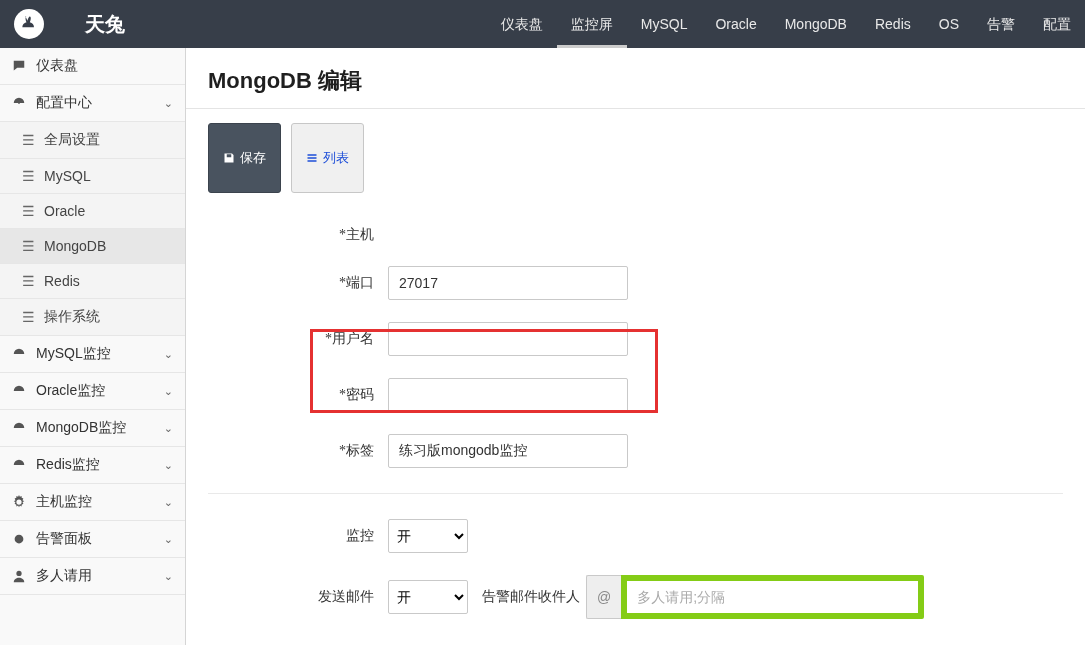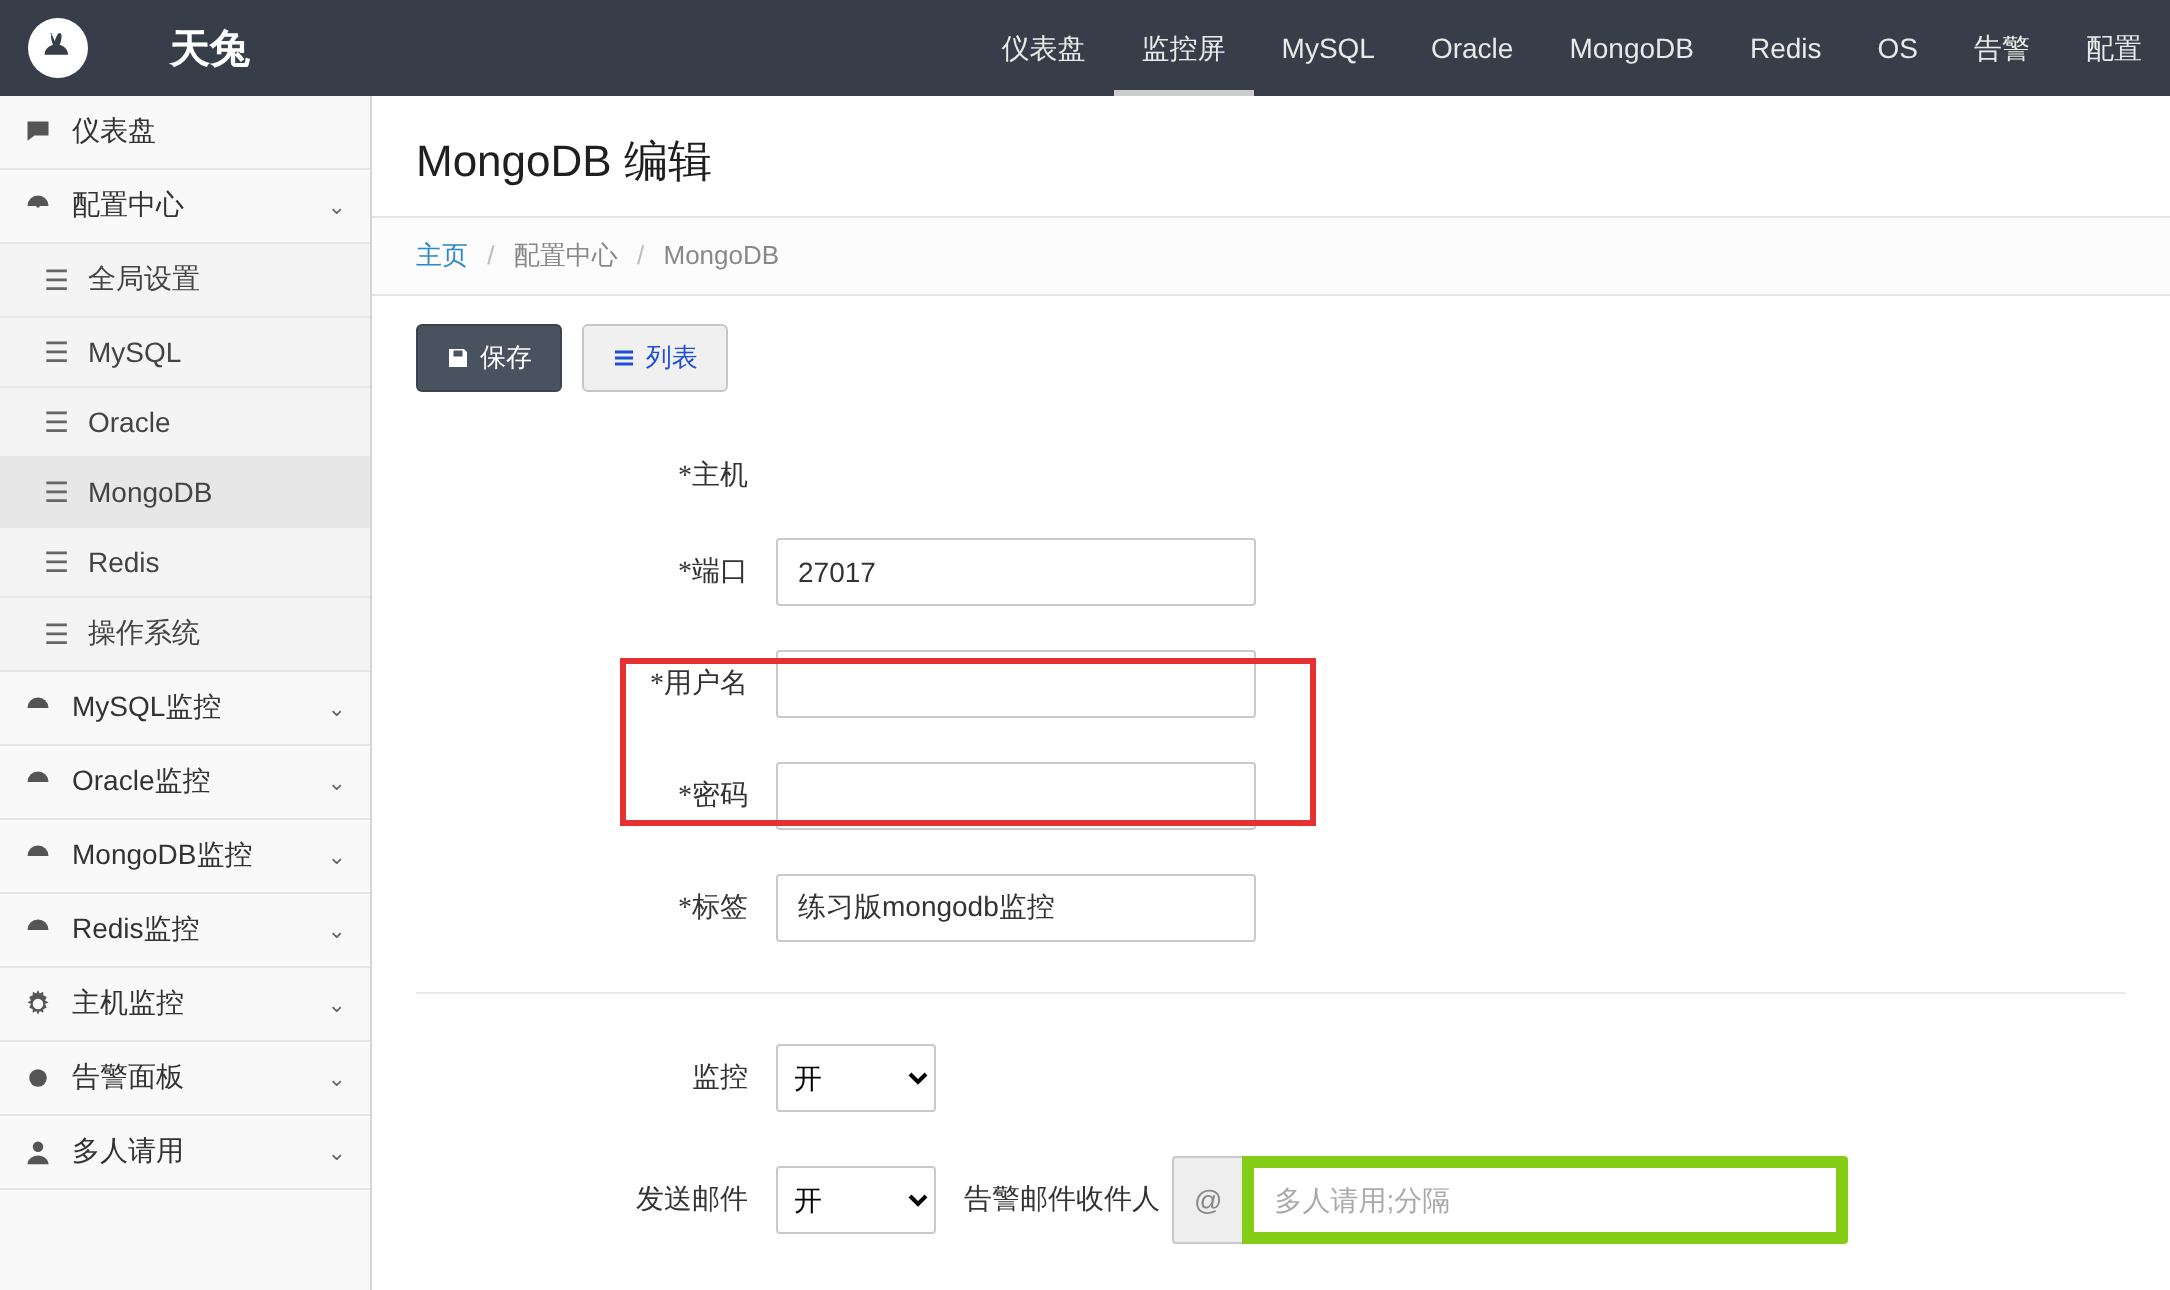--- a/index.html
+++ b/index.html
@@ -26,27 +26,27 @@
 .side-item .s-icon { width: 16px; margin-right: 8px; color: #555; fill: #555; display: inline-flex; }
 .side-item .s-icon svg { width: 14px; height: 14px; }
 .side-item .caret { margin-left: auto; font-size: 11px; color: #666; }
 .side-sub { background: #f4f4f4; }
 .side-sub .sub-item { display: flex; align-items: center; padding: 9px 12px 9px 22px; border-bottom: 1px solid #e6e6e6; cursor: pointer; color: #444; }
 .side-sub .sub-item.active { background: #e7e7e7; }
 .side-sub .sub-item .list-icon { width: 14px; margin-right: 8px; color: #666; }
 
 
 .main { flex: 1; background: #fff; overflow: auto; }
-.page-title { padding: 18px 22px 12px; font-size: 22px; font-weight: normal; color: #1f1f1f; border-bottom: 1px solid #e4e4e4; }
+.page-title { padding: 18px 22px 12px; font-size: 22px; font-weight: bold; color: #1f1f1f; border-bottom: 1px solid #e4e4e4; }
 .breadcrumb { padding: 10px 22px; font-size: 13px; color: #888; border-bottom: 1px solid #e4e4e4; background: #fcfcfc; }
 .breadcrumb a { color: #2f88c7; text-decoration: none; }
 .breadcrumb .sep { color: #bbb; margin: 0 6px; }
 
 .toolbar { padding: 14px 22px 10px; }
-.btn { display: inline-flex; align-items: center; padding: 7px 14px; border-radius: 3px; font-size: 13px; cursor: pointer; border: 1px solid transparent; margin-right: 6px; }
+.btn { display: inline-flex; align-items: center; padding: 25px 14px; border-radius: 3px; font-size: 13px; cursor: pointer; border: 1px solid transparent; margin-right: 6px; }
 .btn-primary { background: #49535f; color: #fff; border-color: #3b434d; }
 .btn-default { background: #f0f0f0; color: #1d4ed8; border-color: #c7c7c7; font-family: Liberation Serif, serif; }
 .btn .b-icon { margin-right: 5px; display: inline-flex; }
 .btn .b-icon svg { width: 12px; height: 12px; fill: currentColor; }
 
 
 .form { padding: 12px 22px 30px; }
 .form-row { display: flex; align-items: center; padding: 11px 0; }
 .form-label { width: 180px; text-align: right; padding-right: 14px; color: #333; font-size: 14px; font-family: Liberation Serif, serif; }
 .form-ctrl { }
@@ -198,27 +198,20 @@
             <path d="M2 15c0-3 3-5 6-5s6 2 6 5"></path>
           </svg>
         </span>
         <span>多人请用</span>
         <span class="caret">⌄</span>
       </div>
   </div>
 
   <div class="main main-wrap">
     <div class="page-title">MongoDB 编辑</div>
-    <div class="breadcrumb">
-      <a>主页</a>
-      <span class="sep">/</span>
-      <span>配置中心</span>
-      <span class="sep">/</span>
-      <span>MongoDB</span>
-    </div>
 
     <div class="toolbar">
       <button class="btn btn-primary">
         <span class="b-icon">
             <svg viewBox="0 0 16 16">
               <path d="M2 2h10l2 2v10H2V2zm3 1v4h6V3H5zm1 7h4v3H6v-3z"></path>
             </svg>
           </span>
         <span>保存</span>
       </button>

